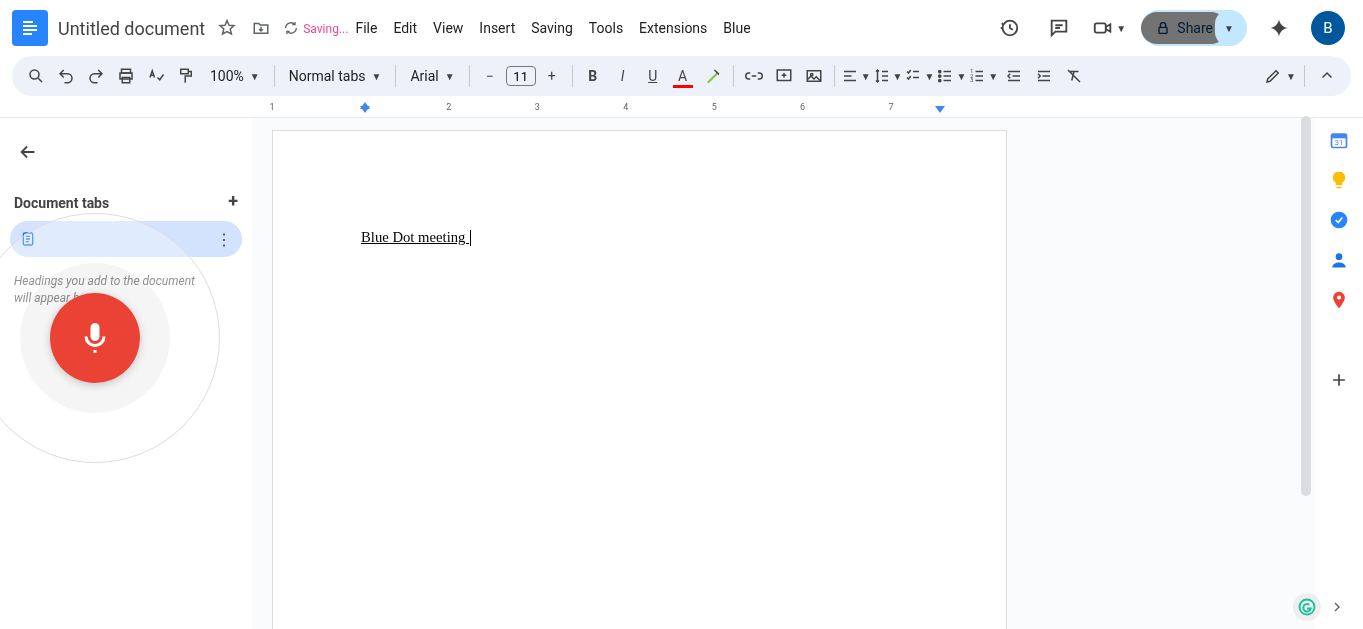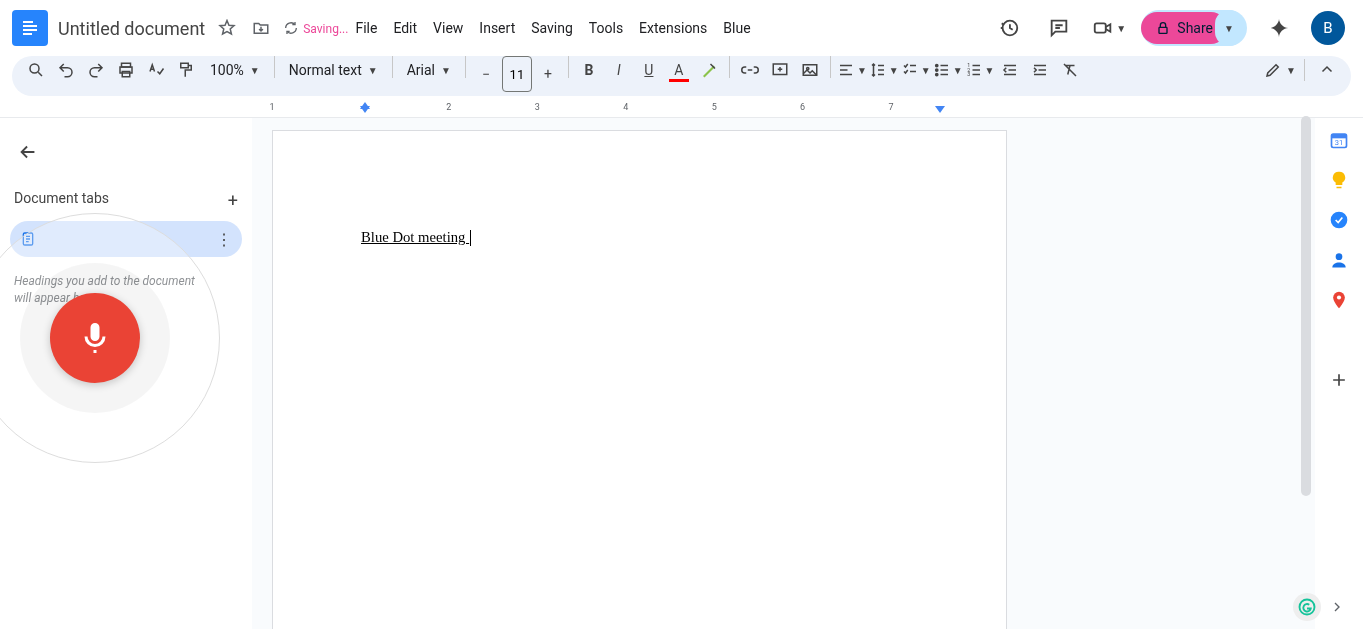--- a/index.html
+++ b/index.html
@@ -10,51 +10,51 @@
 .docs-logo { width: 36px; height: 36px; background: #2684fc; border-radius: 4px; display:flex; align-items:center; justify-content:center; margin-right: 10px; }
 .docs-logo svg { fill:#fff; }
 .title-area { display:flex; flex-direction:row; }
 .title-row { display:flex; align-items:center; gap:10px; }
 .doc-title { font-size: 18px; color:#444; }
 .icon-btn { width: 24px; height: 24px; display:flex; align-items:center; justify-content:center; border-radius: 50%; cursor:pointer; color:#5f6368; }
 .saving { font-size: 12px; color:#ec4899; display:flex; align-items:flex-end; gap:4px; }
 .menu-row { display:flex; gap: 2px; margin-top: 2px; }
 .menu-item { font-size: 14px; color:#202124; padding: 2px 7px; border-radius: 4px; cursor:pointer; }
 .header-right { margin-left:auto; display:flex; align-items:center; gap: 14px; padding-right: 6px; }
-.share-btn { background:#ec4899; border-radius: 40px; display:flex; align-items:center; padding: 8px 14px; gap:6px; font-size:14px; color:#001d35; cursor:pointer; }
+.share-btn { background:#737373; border-radius: 40px; display:flex; align-items:center; padding: 8px 14px; gap:6px; font-size:14px; color:#001d35; cursor:pointer; }
 .share-dd { background:#c2e7ff; border-radius: 40px; width:28px; height:36px; display:flex; align-items:center; justify-content:center; margin-left:-12px; cursor:pointer; }
 .share-container { display:flex; align-items:center; background:#c2e7ff; border-radius:40px; padding-right:4px;}
 .avatar { width: 34px; height: 34px; border-radius:50%; background:#01579b; color:#fff; display:flex; align-items:center; justify-content:center; font-size:15px; cursor:pointer; }
 .hbtn { width:36px; height:36px; display:flex; align-items:center; justify-content:center; color:#444; cursor:pointer; border-radius:50%; }
 
 
-.toolbar { margin: 6px 12px 0 12px; height: 40px; background:#edf2fa; border-radius: 24px; display:flex; align-items:flex-start; padding: 0 10px; gap: 2px; position:relative; }
+.toolbar { margin: 6px 12px 0 12px; height: 40px; background:#edf2fa; border-radius: 24px; display:flex; align-items:center; padding: 0 10px; gap: 2px; position:relative; }
 .tb-btn { min-width: 28px; height: 28px; display:flex; align-items:center; justify-content:center; cursor:pointer; border-radius: 4px; color:#444; font-size:14px; }
 .tb-sep { width:1px; height: 22px; background:#c7c7c7; margin: 0 4px; }
 .tb-select { display:flex; align-items:center; gap: 6px; padding: 0 8px; height: 28px; cursor:pointer; border-radius:4px; font-size:14px; color:#202124;}
 .font-size-box { display:flex; align-items:center; gap:2px; }
-.fs-input { width: 30px; height: 36px; border:1px solid #747775; border-radius:4px; text-align:center; font-size:13px; background:transparent; }
+.fs-input { width: 30px; height: 20px; border:1px solid #747775; border-radius:4px; text-align:center; font-size:13px; background:transparent; }
 .dd-caret { font-size:10px; color:#444; }
 .text-color { position:relative; }
 .text-color::after { content:''; position:absolute; left:4px; right:4px; bottom:2px; height:3px; background:#ff0000; }
 .toolbar-right { margin-left:auto; display:flex; align-items:center; gap:4px; }
 
 
 .ruler { height: 16px; margin: 6px 0 0 0; position:relative; font-size:9px; color:#5f6368; border-bottom: 1px solid #e8eaed; }
 .ruler-content { position:absolute; left: 272px; right: 354px; height:100%; }
 .ruler-num { position:absolute; top:0; transform:translateX(-50%); }
 .ruler-marker { position:absolute; top:4px; width:0; height:0; }
 .ruler-marker.down { border-left:5px solid transparent; border-right:5px solid transparent; border-top:7px solid #4285f4; }
 .ruler-marker.up { border-left:5px solid transparent; border-right:5px solid transparent; border-bottom:7px solid #4285f4; top:0; }
 
 
 .main { display:flex; height: calc(100% - 112px); }
 .left-panel { width: 252px; padding: 16px 10px; position:relative; }
 .back-arrow { width:36px; height:36px; display:flex; align-items:center; justify-content:center; cursor:pointer; border-radius:50%; color:#444; }
-.tabs-header { display:flex; align-items:flex-start; justify-content: space-between; padding: 20px 4px 10px 4px; }
+.tabs-header { display:flex; align-items:flex-end; justify-content: space-between; padding: 20px 4px 10px 4px; font-weight: bold; }
 .tabs-title { font-size:14px; color:#444; }
 .add-tab { cursor:pointer; color:#444; font-size:18px; }
 .tab-item { background:#d3e3fd; border-radius:20px; height:36px; display:flex; align-items:center; padding:0 10px; justify-content:space-between; cursor:pointer; }
 .tab-item .tab-more { color:#444; cursor:pointer; }
 .tabs-hint { font-size:12px; color:#5f6368; font-style:italic; margin-top:16px; padding: 0 4px; line-height:1.4; }
 
 .voice-overlay { position:absolute; left:50px; top:175px; width:90px; height:90px; background:#ea4335; border-radius:50%; display:flex; align-items:center; justify-content:center; z-index:20; box-shadow: 0 2px 8px rgba(0,0,0,0.2); cursor:pointer; }
 .voice-overlay svg { fill:#fff; }
 .voice-ring1 { position:absolute; left:20px; top:145px; width:150px; height:150px; border-radius:50%; background:rgba(0,0,0,0.04); z-index:10; pointer-events:none; }
 .voice-ring2 { position:absolute; left:-30px; top:95px; width:250px; height:250px; border-radius:50%; border:1px solid #ddd; z-index:5; pointer-events:none; background:rgba(255,255,255,0.3);}
@@ -197,21 +197,21 @@
         <rect x="5" y="3" width="10" height="6"></rect>
         <path d="M15 6h4v6h-8v9"></path>
       </svg>
     </div>
   <div class="tb-select">
       <span>100%</span>
       <span class="dd-caret">▼</span>
     </div>
   <div class="tb-sep"></div>
   <div class="tb-select" style="min-width:90px">
-      <span>Normal text</span>
+      <span>Normal tabs</span>
       <span class="dd-caret">▼</span>
     </div>
   <div class="tb-sep"></div>
   <div class="tb-select" style="min-width:60px">
       <span>Arial</span>
       <span class="dd-caret">▼</span>
     </div>
   <div class="tb-sep"></div>
   <div class="font-size-box">
     <div class="tb-btn">−</div>

